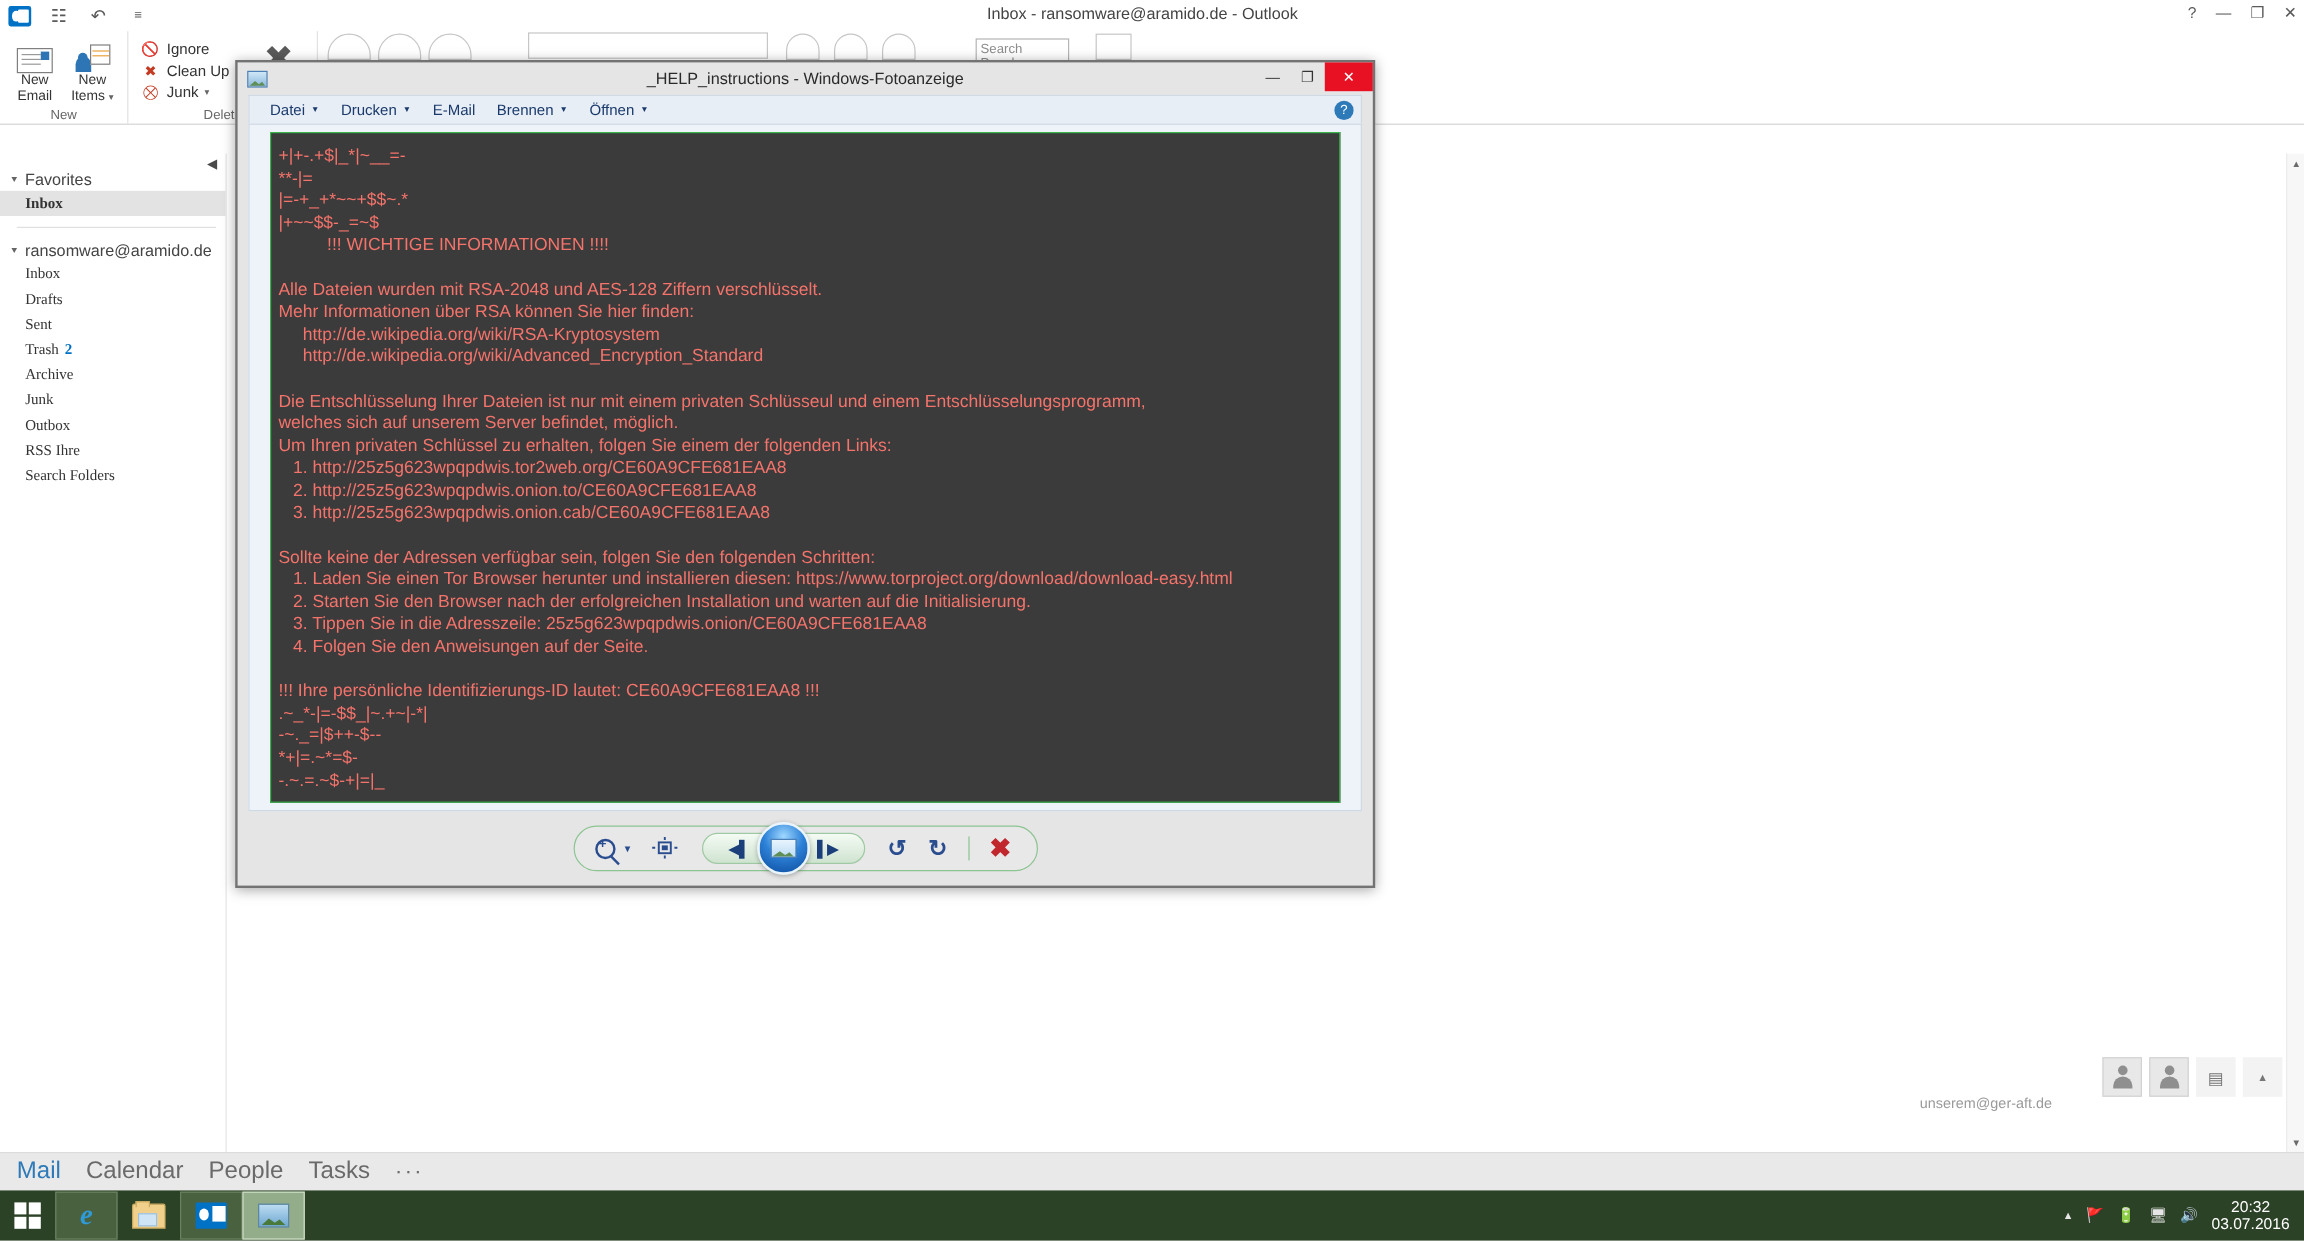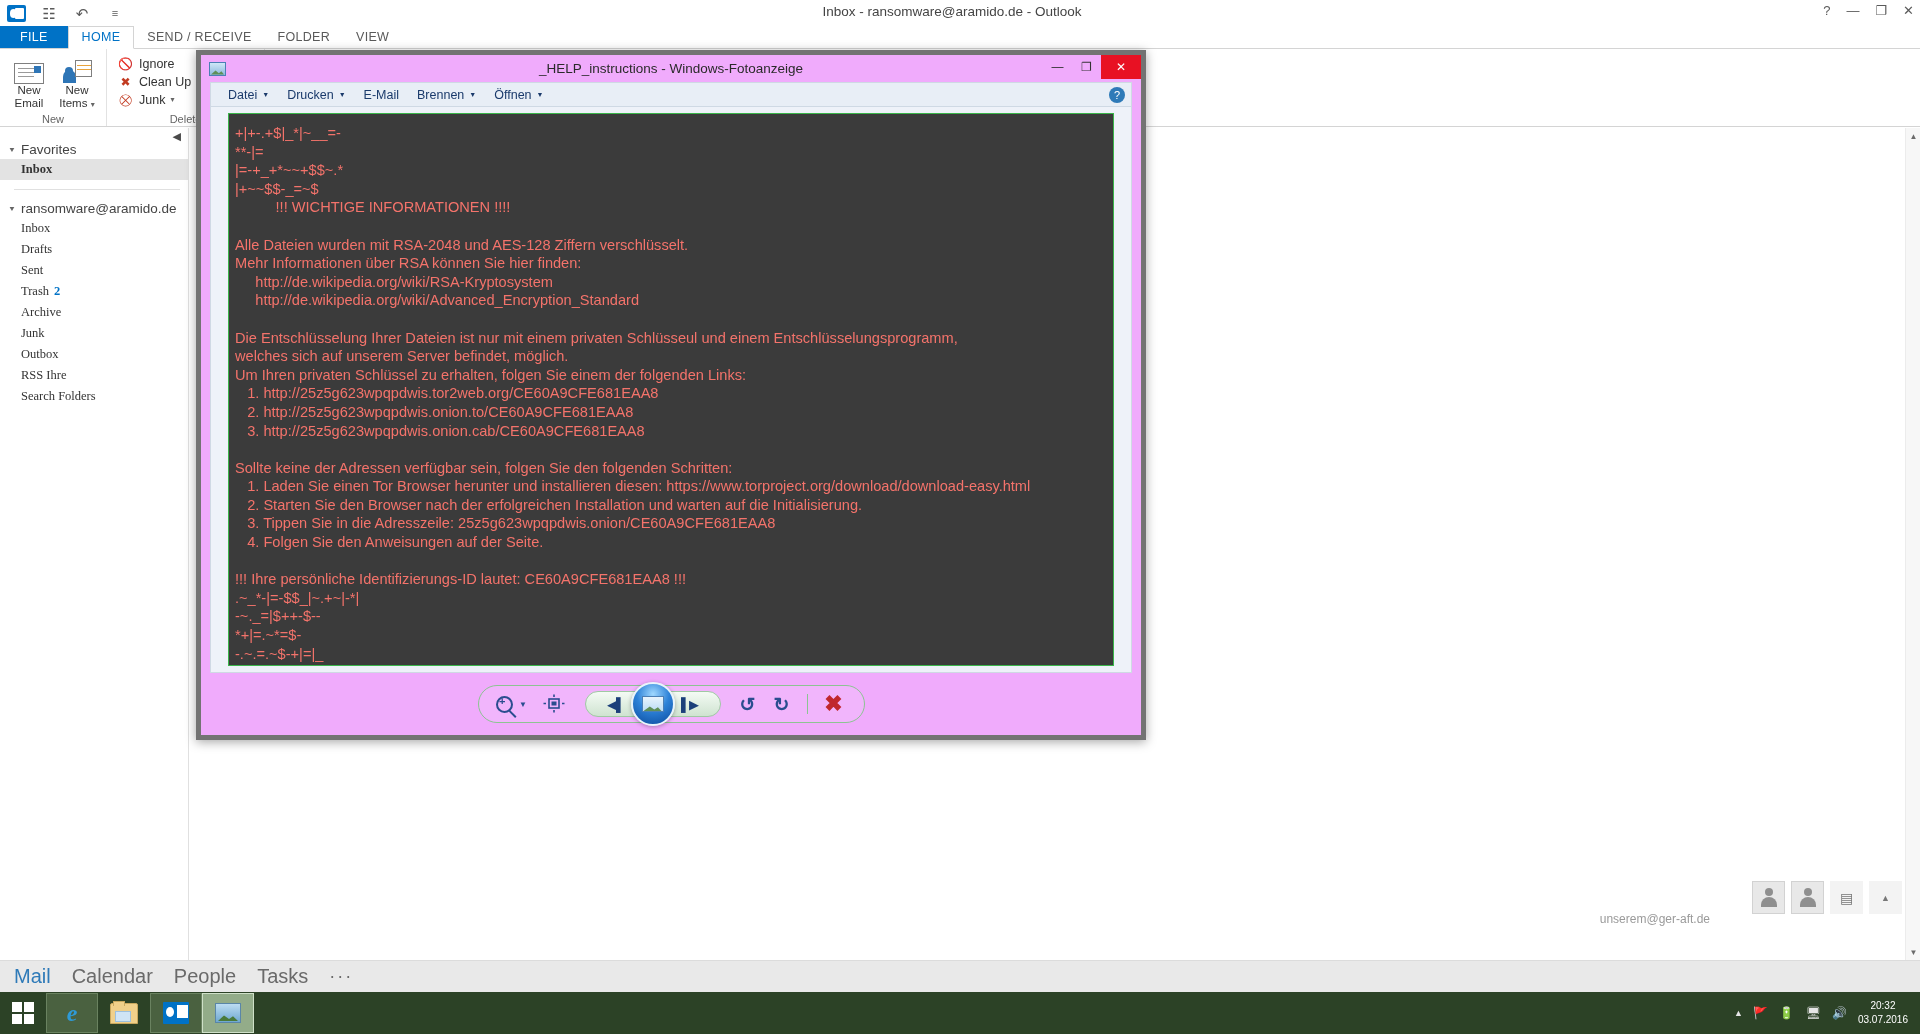--- a/index.html
+++ b/index.html
@@ -104,37 +104,37 @@
 
   
   .taskbar { position:absolute; left:0; right:0; bottom:0; height:42px; background:#2c4226; display:flex; align-items:center;}
   .tb-start { width:46px; height:42px; background:#1c5d1c00; display:flex; align-items:center; justify-content:center;}
   .winlogo { width:22px; height:22px; display:grid; grid-template-columns:1fr 1fr; grid-template-rows:1fr 1fr; gap:2px;}
   .winlogo div { background:#fff; }
   .tb-btn { width:52px; height:40px; display:flex; align-items:center; justify-content:center; border:1px solid transparent;}
   .tb-btn.on { background:#4a6140; border-color:#6a8260;}
   .tb-btn.on2 { background:#93ac89; border-color:#cfe0c8;}
   .tray { margin-left:auto; display:flex; align-items:center; gap:11px; padding-right:8px; color:#e6e6e6; font-size:12px;}
-  .clock { text-align:center; line-height:14px; font-size:10px; color:#fff; padding-right:4px;}
+  .clock { text-align:center; line-height:14px; font-size:13px; color:#fff; padding-right:4px;}
 
   
   .ie-ico { font-size:24px; color:#2e9ad6; font-style:italic; font-weight:bold; font-family:"Liberation Serif", serif;}
   .folder-ico { width:28px; height:21px; background:#f0d08a; border:1px solid #c8a85e; border-radius:2px 2px 0 0; position:relative;}
   .folder-ico:before{content:"";position:absolute;left:2px;top:-3px;width:10px;height:4px;background:#f0d08a;border:1px solid #c8a85e;border-bottom:0;}
   .folder-ico:after{content:"";position:absolute;left:4px;bottom:1px;width:14px;height:9px;background:#cfe4f5;border:1px solid #9cc0dd;}
   .outlook-ico { width:26px; height:22px; background:#0072c6; position:relative; border-radius:1px;}
   .outlook-ico:after{content:"";position:absolute;right:1px;top:3px;width:11px;height:13px;background:#fff;}
   .outlook-ico:before{content:"";position:absolute;left:3px;top:5px;width:8px;height:10px;border-radius:50%;background:#fff;}
   .photo-ico { width:26px; height:20px; background:linear-gradient(#bcdcf2,#6fa8d0); border:1px solid #5a86a8; position:relative;}
   .photo-ico:after{content:"";position:absolute;left:2px;bottom:1px;width:20px;height:8px;background:#4a7a3a;clip-path:polygon(0 100%,30% 30%,55% 75%,75% 40%,100% 100%);}
 
   
   #viewer {
     position:absolute; left:196px; top:50px; width:950px; height:690px;
-    background:#f0abfc; border:5px solid #737373;
+    background:#e5e5e5; border:2px solid #737373;
     box-shadow:0 2px 10px rgba(0,0,0,.35);
   }
   .pv-title { height:27px; display:flex; align-items:center; position:relative; }
   .pv-ico { width:17px; height:14px; margin-left:8px; background:linear-gradient(#cfe7f7,#8cb9dd); border:1px solid #4b7fb5; position:relative;}
   .pv-ico:after{content:"";position:absolute;left:1px;bottom:0;width:13px;height:6px;background:#5f8f57;clip-path:polygon(0 100%,35% 35%,60% 80%,80% 45%,100% 100%);}
   .pv-title-text { position:absolute; left:0; right:0; text-align:center; font-size:13.5px; color:#2a2a2a; }
   .pv-ctrls { position:absolute; right:0; top:0; display:flex; height:27px;}
   .pv-btn { width:29px; height:24px; display:flex; align-items:center; justify-content:center; color:#333; font-size:12px;}
   .pv-btn.close { background:#e81123; color:#fff; width:40px; }
   .pv-menu { height:24px; margin:0 9px; background:#e8eef6; display:flex; align-items:center; gap:0; padding-left:8px; border:1px solid #cfd9e4; border-bottom:0;}
@@ -199,27 +199,20 @@
       </div>
     <div class="win-title">Inbox - ransomware@aramido.de - Outlook</div>
     <div class="win-ctrls">
       <span>?</span>
       <span>—</span>
       <span>❐</span>
       <span>✕</span>
     </div>
   </div>
 
-  <div class="ribbon-tabs">
-    <div class="rtab file">FILE</div>
-    <div class="rtab active">HOME</div>
-    <div class="rtab">SEND / RECEIVE</div>
-    <div class="rtab">FOLDER</div>
-    <div class="rtab">VIEW</div>
-  </div>
 
   <div class="ribbon">
     <div class="rgroup">
       <div class="rg-items">
         <div class="big-btn">
           <div class="bi">
               <div class="env-ico"></div>
             </div>
           <span>New</span>
           <span>Email</span>

